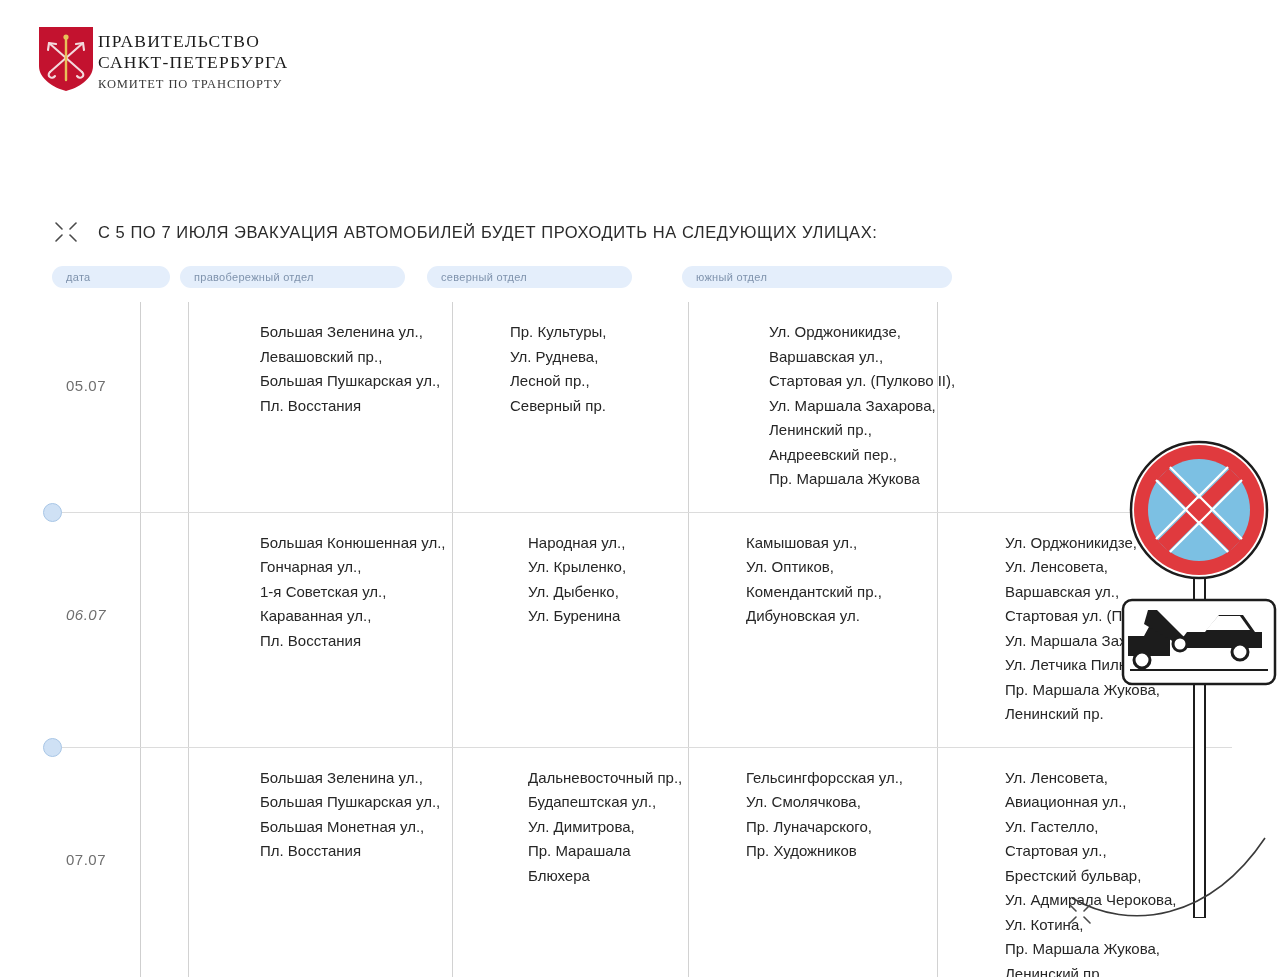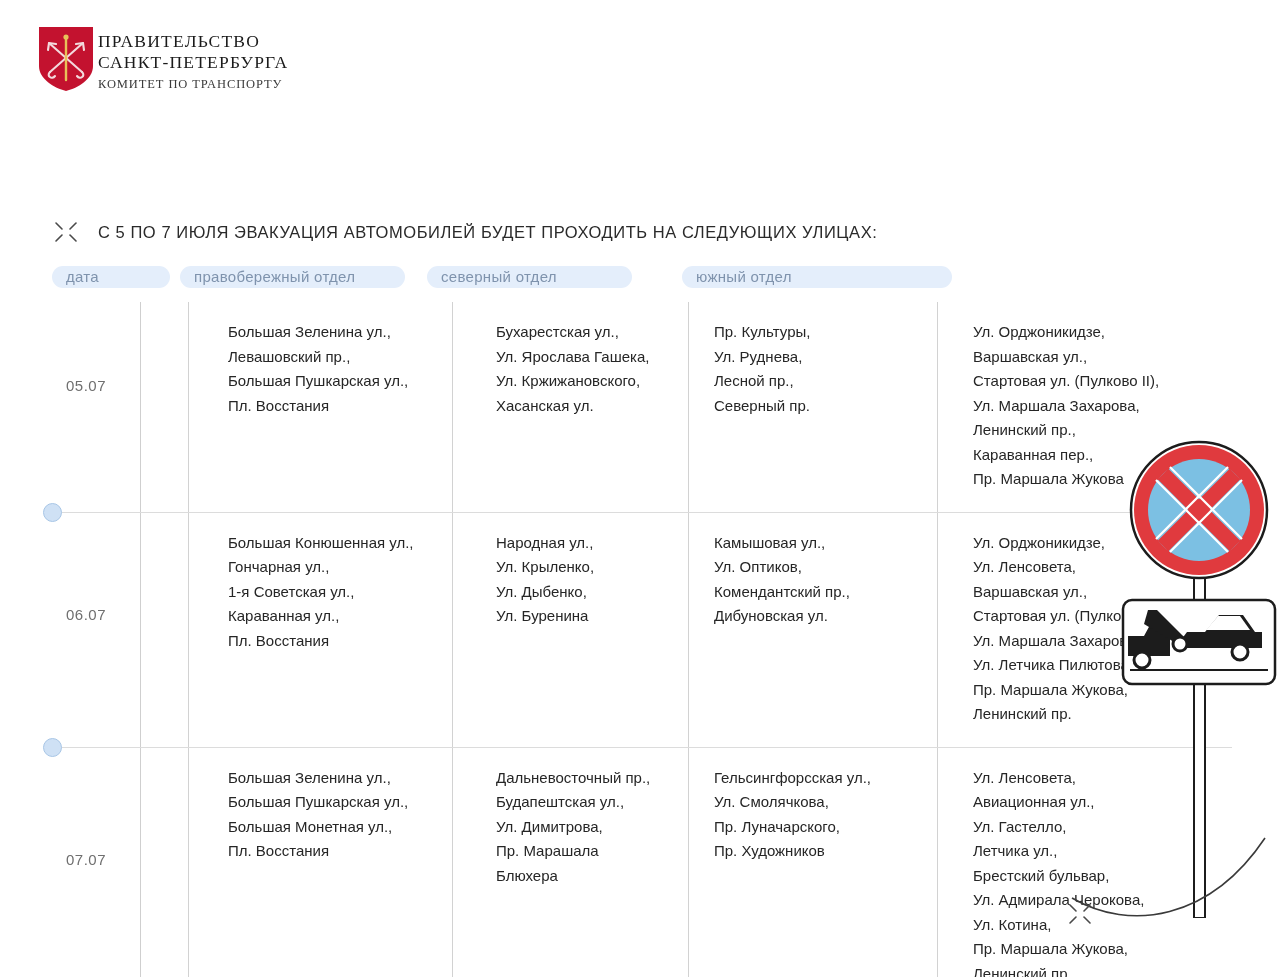--- a/index.html
+++ b/index.html
@@ -57,21 +57,21 @@
 
   
   #table{position:absolute;left:52px;top:266px;width:1180px;}
 
   #head-row{display:flex;height:22px;align-items:center;}
   .pill{
     background:#e4eefb;
     border-radius:11px;
     height:22px;
     line-height:22px;
-    font-size:15px;
+    font-size:11px;
     color:#7f93ad;
     letter-spacing:0.3px;
     padding:0 14px;
     box-sizing:border-box;
     white-space:nowrap;
     overflow:hidden;
   }
   .col-date{width:118px;flex:none;}
   .col-1{width:250px;flex:none;margin-left:30px;}
   .col-2{width:225px;flex:none;margin-left:10px;}
@@ -90,21 +90,21 @@
 
   .row{position:relative;display:flex;}
   .row + .row{border-top:1px solid #dcdcdc;}
 
   .cell{box-sizing:border-box;padding:18px 12px 20px 0;font-size:15px;line-height:24.5px;color:#262626;}
   .c-date{width:136px;flex:none;position:relative;padding:0;}
   .date-label{
     position:absolute;left:14px;
     font-size:15px;color:#6f6f6f;letter-spacing:0.5px;white-space:nowrap;
   }
-  .c-1{width:264px;flex:none;padding-left:40px;}
+  .c-1{width:264px;flex:none;padding-left:40px;margin-left:32px;}
   .c-2{width:236px;flex:none;padding-left:44px;}
   .c-3{width:249px;flex:none;padding-left:26px;}
   .c-4{width:295px;flex:none;padding-left:36px;}
 
   .street{white-space:nowrap;}
 
   
   .dot{
     position:absolute;left:-9px;
     width:19px;height:19px;border-radius:50%;
@@ -182,47 +182,41 @@
     <div class="row">
       <div class="cell c-date">
         <div class="date-label" style="top:72px;">05.07</div>
       </div>
       <div class="cell c-1">
           <div class="street">Большая Зеленина ул.,</div>
           <div class="street">Левашовский пр.,</div>
           <div class="street">Большая Пушкарская ул.,</div>
           <div class="street">Пл. Восстания</div>
         </div>
-      <div class="cell c-2">
-          <div class="street">Бухарестская ул.,</div>
-          <div class="street">Ул. Ярослава Гашека,</div>
-          <div class="street">Ул. Кржижановского,</div>
-          <div class="street">Хасанская ул.</div>
-        </div>
       <div class="cell c-3">
           <div class="street">Пр. Культуры,</div>
           <div class="street">Ул. Руднева,</div>
           <div class="street">Лесной пр.,</div>
           <div class="street">Северный пр.</div>
         </div>
       <div class="cell c-4">
           <div class="street">Ул. Орджоникидзе,</div>
           <div class="street">Варшавская ул.,</div>
           <div class="street">Стартовая ул. (Пулково II),</div>
           <div class="street">Ул. Маршала Захарова,</div>
           <div class="street">Ленинский пр.,</div>
-          <div class="street">Караванная пер.,</div>
+          <div class="street">Андреевский пер.,</div>
           <div class="street">Пр. Маршала Жукова</div>
         </div>
     </div>
 
     <div class="row">
       <div class="dot" id="dot1"></div>
       <div class="cell c-date">
-        <div class="date-label" style="top:90px;">06.07</div>
+        <div class="date-label" style="top:90px;font-style:italic;">06.07</div>
       </div>
       <div class="cell c-1">
           <div class="street">Большая Конюшенная ул.,</div>
           <div class="street">Гончарная ул.,</div>
           <div class="street">1-я Советская ул.,</div>
           <div class="street">Караванная ул.,</div>
           <div class="street">Пл. Восстания</div>
         </div>
       <div class="cell c-2">
           <div class="street">Народная ул.,</div>
@@ -269,21 +263,21 @@
       <div class="cell c-3">
           <div class="street">Гельсингфорсская ул.,</div>
           <div class="street">Ул. Смолячкова,</div>
           <div class="street">Пр. Луначарского,</div>
           <div class="street">Пр. Художников</div>
         </div>
       <div class="cell c-4">
           <div class="street">Ул. Ленсовета,</div>
           <div class="street">Авиационная ул.,</div>
           <div class="street">Ул. Гастелло,</div>
-          <div class="street">Летчика ул.,</div>
+          <div class="street">Стартовая ул.,</div>
           <div class="street">Брестский бульвар,</div>
           <div class="street">Ул. Адмирала Черокова,</div>
           <div class="street">Ул. Котина,</div>
           <div class="street">Пр. Маршала Жукова,</div>
           <div class="street">Ленинский пр.</div>
         </div>
     </div>
 
   </div>
 </div>

